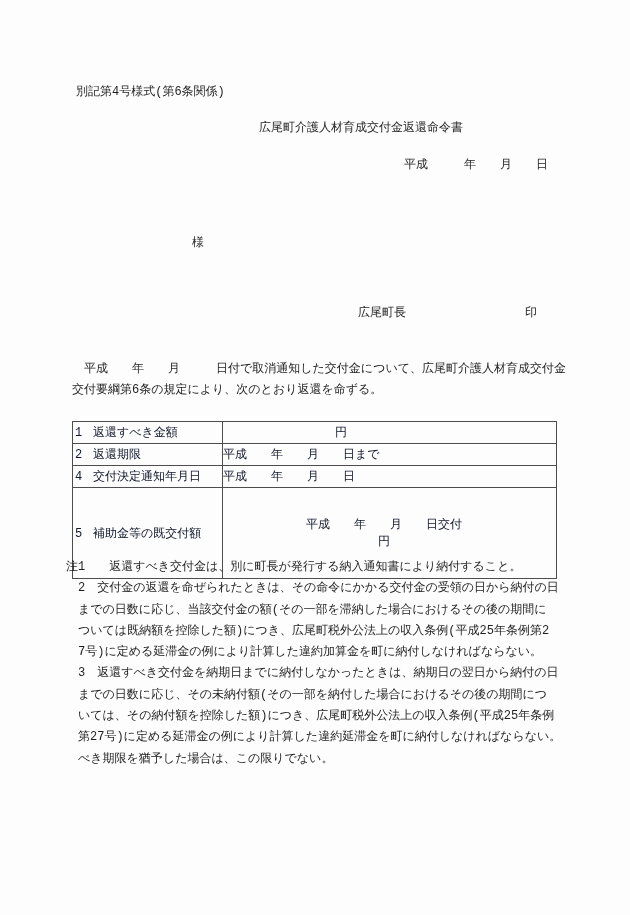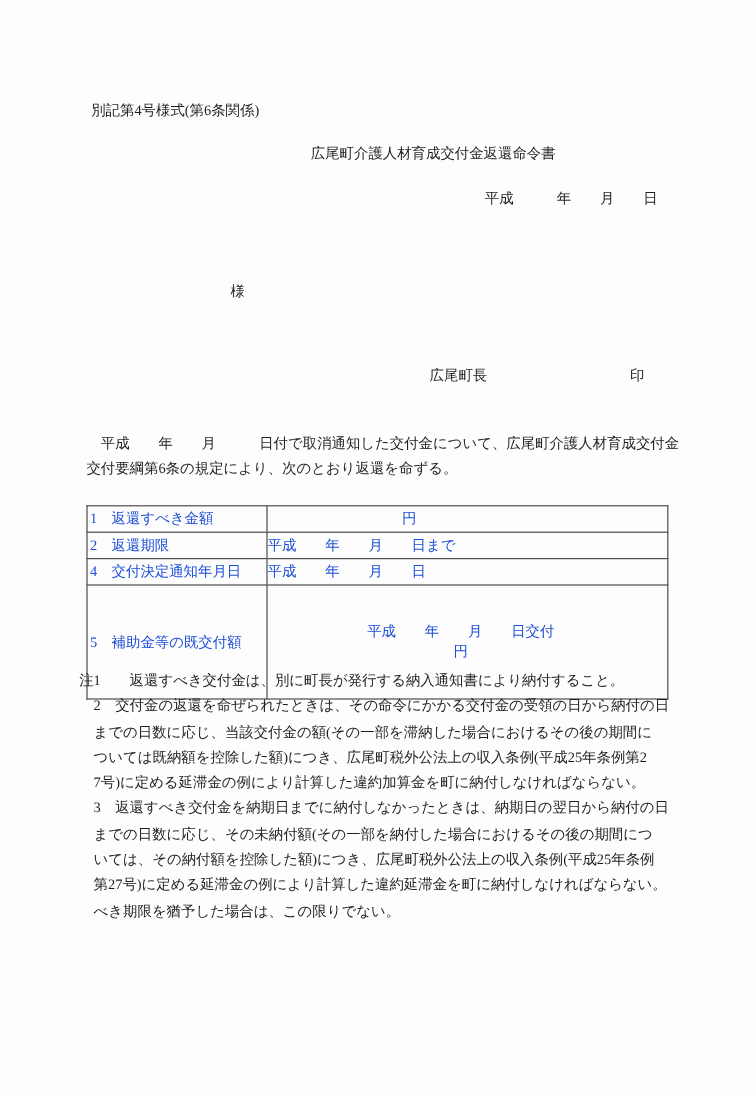--- a/index.html
+++ b/index.html
@@ -5,21 +5,21 @@
   html, body {
     margin: 0;
     padding: 0;
     background: #ffffff;
   }
   .page {
     position: relative;
     width: 630px;
     height: 915px;
     background: #fdfdfd;
-    font-family: Liberation Serif, serif;
+    font-family: Liberation Mono, monospace;
     font-size: 12px;
     color: #1f1f1f;
     overflow: hidden;
   }
   .abs {
     position: absolute;
     line-height: 15px;
     white-space: pre;
   }
   .doc-title {
@@ -39,21 +39,21 @@
   .body-l2     { left: 72px; top: 383px; }
 
   table.form-table {
     position: absolute;
     left: 72px;
     top: 421px;
     width: 484px;
     border-collapse: collapse;
     table-layout: fixed;
     font-size: 12px;
-    color: #1d4ed8;
+    color: #0f172a;
   }
   table.form-table td {
     border: 1px solid #4d4d4d;
     height: 21px;
     padding: 0;
     vertical-align: middle;
     white-space: pre;
     overflow: hidden;
   }
   td.c-label { padding-left: 6px; }

